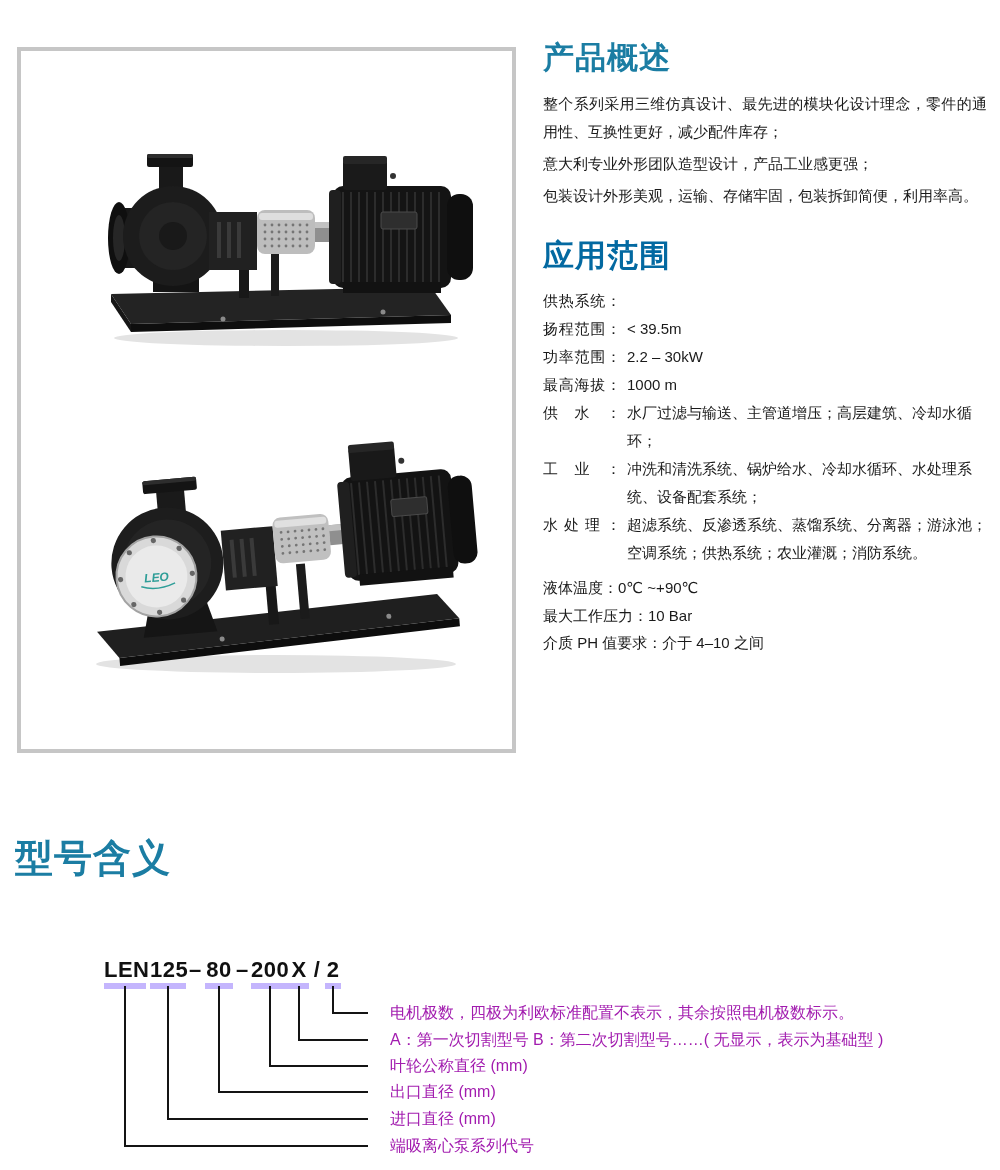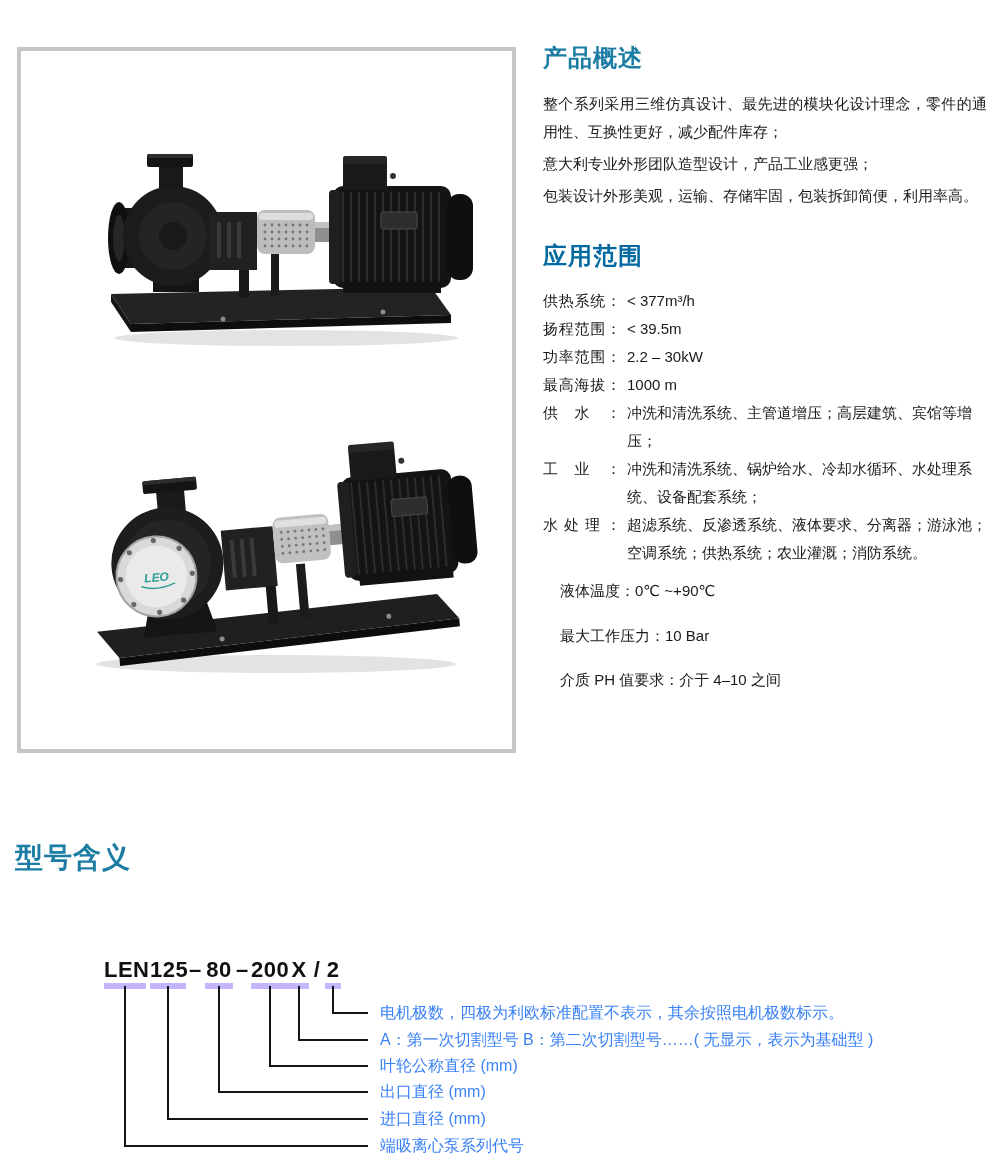--- a/index.html
+++ b/index.html
@@ -13,42 +13,42 @@
   
   .img-panel{
     left:17px;top:47px;width:499px;height:706px;
     border:4px solid #c6c6c6;box-sizing:border-box;background:#ffffff;
   }
   .pump-svg{position:absolute;display:block;}
 
   
   .section{left:543px;width:452px;}
   .sec-heading{
-    font-size:24px;font-weight:bold;letter-spacing:1px;
+    font-size:31px;font-weight:bold;letter-spacing:1px;
     margin:0 0 0 0;line-height:32px;
   }
   .para{margin:0 8px 4px 0;font-size:15px;line-height:28px;text-align:justify;}
   .app-row{display:flex;font-size:15px;line-height:28px;}
   .app-label{width:78px;flex:none;text-align:justify;text-align-last:justify;}
   .app-text{flex:1;margin-left:6px;}
-  .liq-line{margin:17px;font-size:15px;line-height:27.5px;}
+  .liq-line{margin:0;font-size:15px;line-height:27.5px;}
 
   
   .model-heading{
-    left:15px;top:842px;font-size:28px;font-weight:bold;letter-spacing:1px;
+    left:15px;top:842px;font-size:38px;font-weight:bold;letter-spacing:1px;
   }
   .code-seg{
     position:absolute;top:957px;height:26px;
     font-size:22px;font-weight:bold;text-align:center;line-height:26px;
     letter-spacing:0.5px;color:#111;
   }
   .code-seg.u{border-bottom:6px solid #c4b5fd;}
   .model-desc{
-    position:absolute;left:380px;font-size:16px;line-height:20px;
-    white-space:nowrap;color:#3b82f6;
+    position:absolute;left:390px;font-size:16px;line-height:20px;
+    white-space:nowrap;color:#a21caf;
   }
   .overlay{position:absolute;left:0;top:0;pointer-events:none;}
 </style>
 </head>
 <body>
 
 <div class="abs img-panel">
 
   <svg class="pump-svg" style="left:60px;top:75px;" width="400" height="225" viewBox="0 0 400 225">
     <ellipse cx="205" cy="212" rx="172" ry="8" fill="#e3e3e3"></ellipse>
@@ -256,45 +256,44 @@
       <p class="para">意大利专业外形团队造型设计，产品工业感更强；</p>
       <p class="para">包装设计外形美观，运输、存储牢固，包装拆卸简便，利用率高。</p>
     </div>
 </div>
 
 <div class="abs section" style="top:240px;">
   <h2 class="sec-heading" style="color: #0369a1;">应用范围</h2>
   <div style="margin-top:15px;" id="app-items">
       <div class="app-row">
         <span class="app-label">供热系统：</span>
-        <span class="app-text">&lt; 377m³/h</span>
       </div>
       <div class="app-row">
         <span class="app-label">扬程范围：</span>
         <span class="app-text">&lt; 39.5m</span>
       </div>
       <div class="app-row">
         <span class="app-label">功率范围：</span>
         <span class="app-text">2.2 – 30kW</span>
       </div>
       <div class="app-row">
         <span class="app-label">最高海拔：</span>
         <span class="app-text">1000 m</span>
       </div>
       <div class="app-row">
         <span class="app-label">供 水 ：</span>
-        <span class="app-text">冲洗和清洗系统、主管道增压；高层建筑、宾馆等增压；</span>
+        <span class="app-text">水厂过滤与输送、主管道增压；高层建筑、冷却水循环；</span>
       </div>
       <div class="app-row">
         <span class="app-label">工 业 ：</span>
         <span class="app-text">冲洗和清洗系统、锅炉给水、冷却水循环、水处理系统、设备配套系统；</span>
       </div>
       <div class="app-row">
         <span class="app-label">水处理：</span>
-        <span class="app-text">超滤系统、反渗透系统、液体要求、分离器；游泳池；空调系统；供热系统；农业灌溉；消防系统。</span>
+        <span class="app-text">超滤系统、反渗透系统、蒸馏系统、分离器；游泳池；空调系统；供热系统；农业灌溉；消防系统。</span>
       </div>
     </div>
 </div>
 
 <div class="abs section" style="top:560px;">
   <div style="margin-top:14px;" id="liq-lines">
       <p class="liq-line">液体温度：0℃ ~+90℃</p>
       <p class="liq-line">最大工作压力：10 Bar</p>
       <p class="liq-line">介质 PH 值要求：介于 4–10 之间</p>
     </div>

